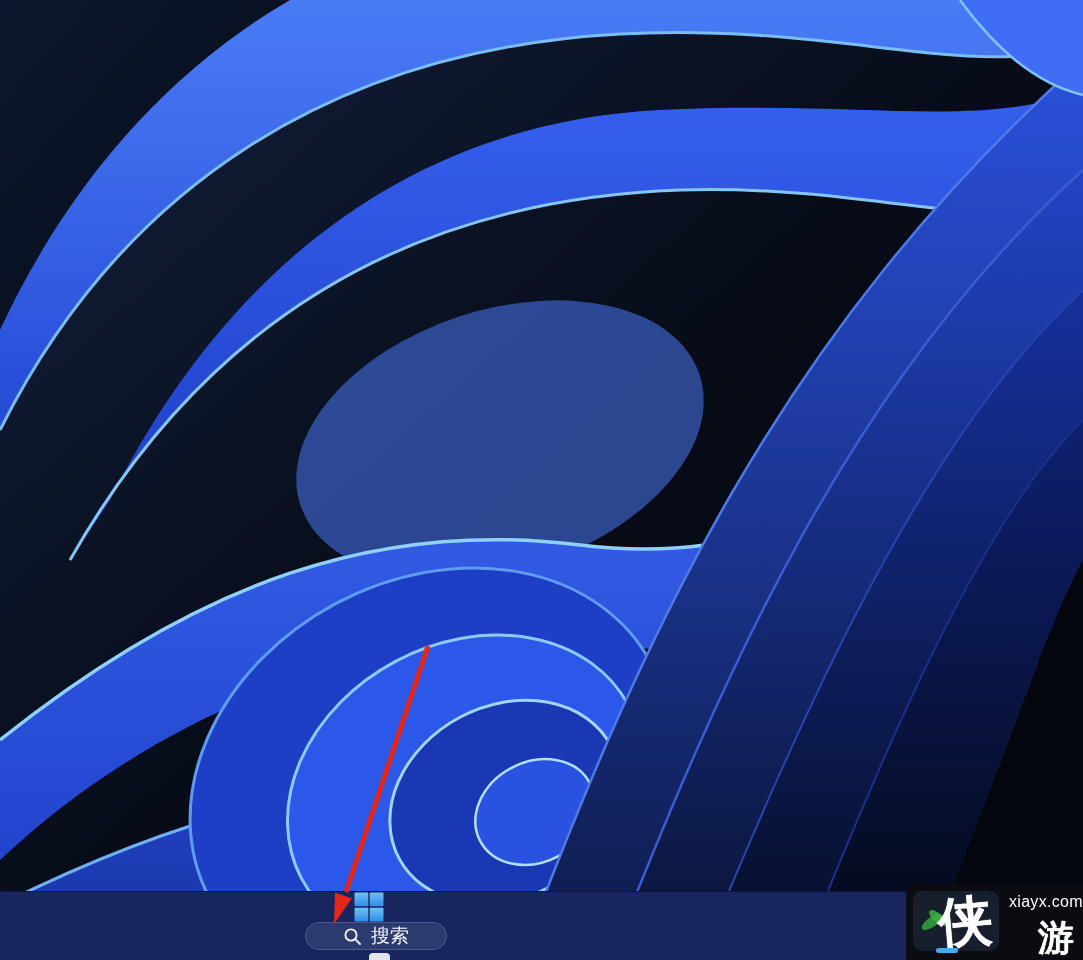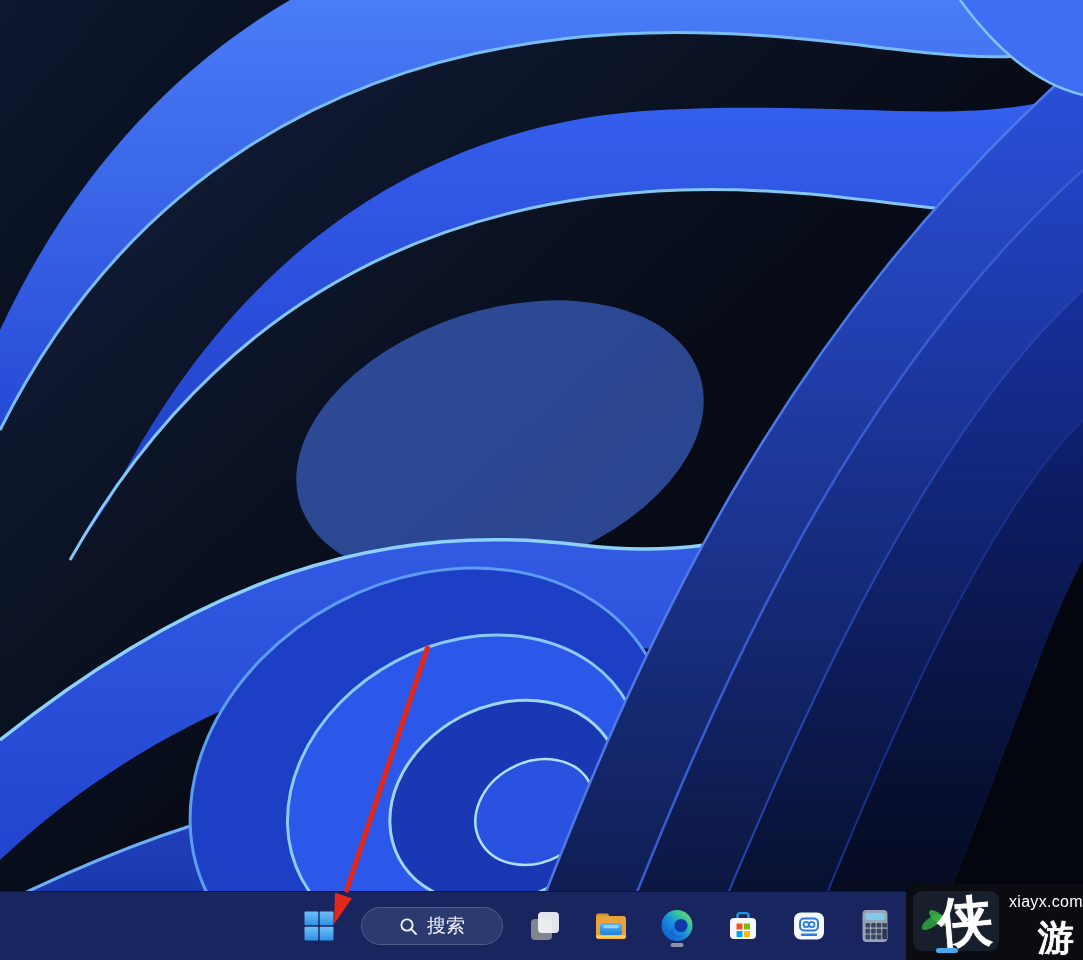--- a/index.html
+++ b/index.html
@@ -10,21 +10,21 @@
     -webkit-font-smoothing:antialiased;
   }
   .wallpaper{position:absolute;top:0;left:0;z-index:0;}
   .annotation{position:absolute;top:0;left:0;z-index:30;pointer-events:none;}
 
   
   .taskbar{
     position:absolute;left:0;bottom:0;width:1083px;height:69px;
     background:#19255f;border-top:1px solid #0d1538;z-index:10;box-sizing:border-box;
   }
-  .tb-group{position:absolute;left:291px;top:0;height:68px;display:flex;align-items:center;}
+  .tb-group{position:absolute;left:291px;top:0;height:68px;display:flex;align-items:center;flex-direction:column;}
   .tb-btn{
     width:56px;height:52px;display:flex;align-items:center;justify-content:center;
     background:transparent;border:none;border-radius:6px;position:relative;padding:0;cursor:pointer;
   }
   .tb-btn.first-app{margin-left:14px;}
   .tb-btn + .tb-btn{margin-left:10px;}
   .run-indicator{
     position:absolute;bottom:5px;left:50%;transform:translateX(-50%);
     width:13px;height:4px;border-radius:2px;background:#8d93a2;
   }

